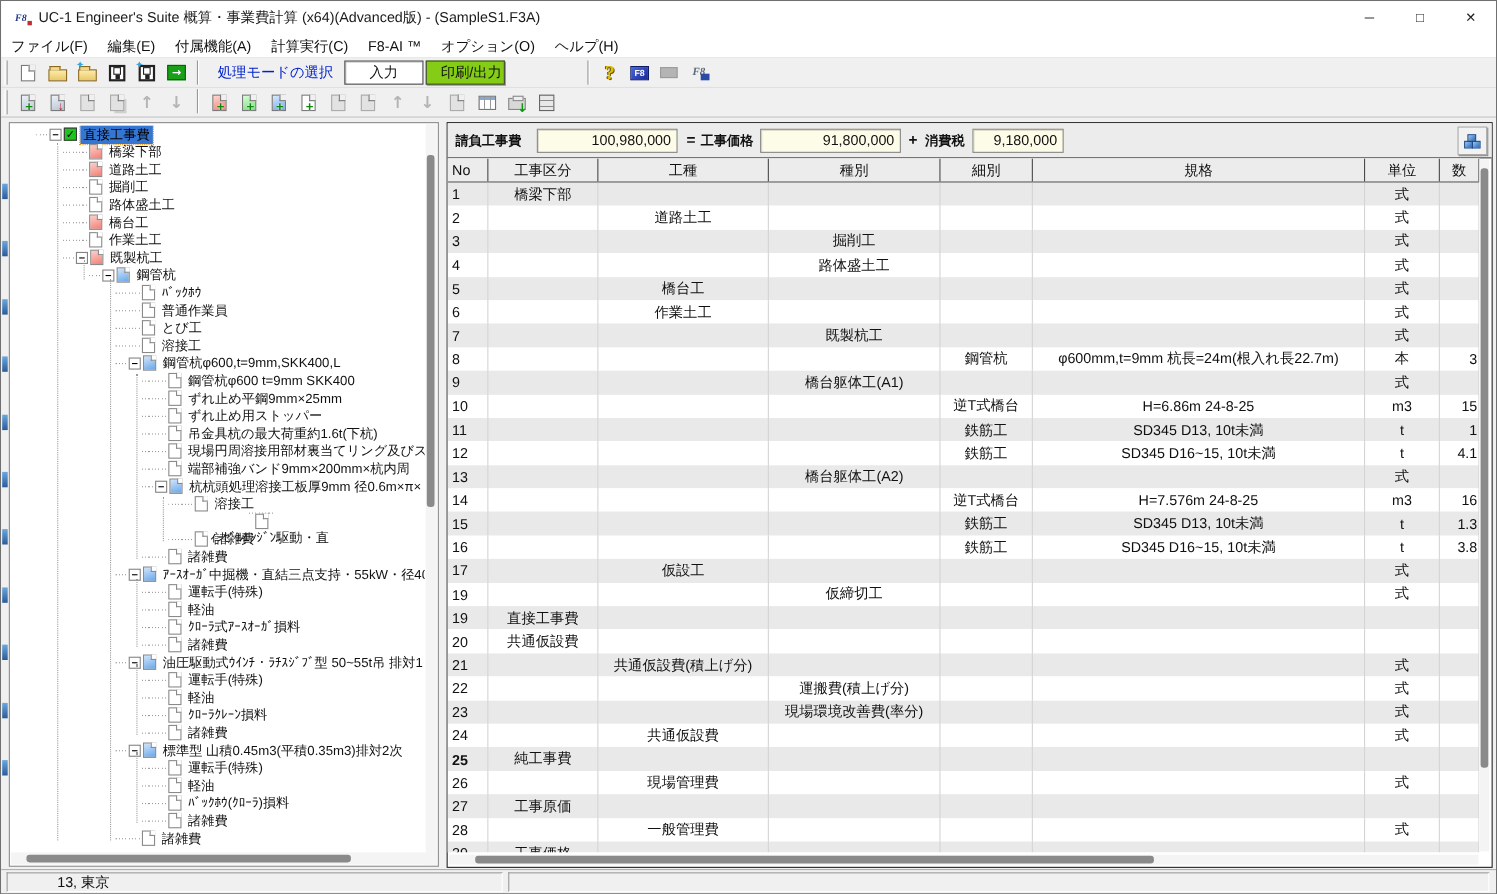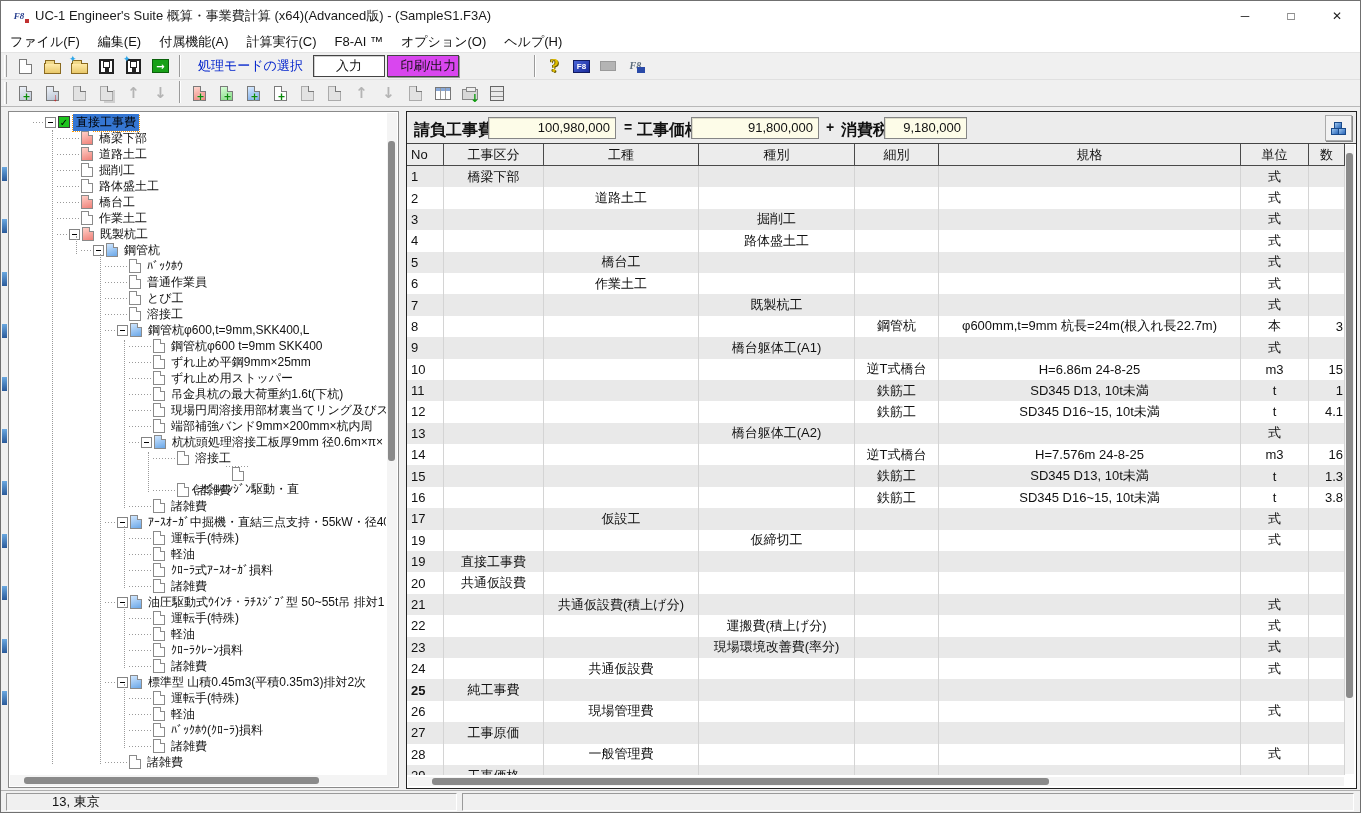--- a/index.html
+++ b/index.html
@@ -67,21 +67,21 @@
   .printex{width:16px;height:11px;background:#d8d8d8;border:1px solid #888;position:relative;margin-top:2px;}
   .printex::before{content:"";position:absolute;top:-3px;left:3px;width:8px;height:3px;background:#eee;border:1px solid #888;}
   .printex::after{content:"\2193";position:absolute;right:-3px;bottom:-5px;color:#0a9a0a;font:bold 11px/1 "DejaVu Sans",sans-serif;}
   .cab{width:14px;height:15px;border:1px solid #666;
     background:repeating-linear-gradient(#e8e8e8 0 4px,#8a8a8a 4px 5px);}
   
   .modelabel{font-size:13px;color:#0022cc;margin:0 10px 0 12px;white-space:nowrap;}
   .modebtn{height:22px;width:72px;font-size:13px;display:flex;align-items:center;justify-content:center;
     border:1px solid #444;}
   .modebtn.on{background:#fff;box-shadow:inset 1px 1px 0 #cfcfcf;}
-  .modebtn.off{background:#d946ef;box-shadow:1px 1px 0 #9a9a9a;margin-left:2px;padding-left:11px;}
+  .modebtn.off{background:#84cc16;box-shadow:1px 1px 0 #9a9a9a;margin-left:2px;padding-left:11px;}
   
   .main{position:absolute;left:0;top:106px;width:1361px;height:683px;background:#f0f0f0;}
   .tree-panel{position:absolute;left:7px;top:4px;width:391px;height:677px;background:#fff;
     border:1px solid #8a8a8a;overflow:hidden;}
   .treebody{position:absolute;left:0;top:2px;right:12px;bottom:14px;overflow:hidden;}
   .trow{height:16px;display:flex;align-items:center;font-size:12px;white-space:nowrap;position:relative;}
   .stub{height:1px;background:repeating-linear-gradient(90deg,#9a9a9a 0 1px,transparent 1px 3px);flex:0 0 auto;}
   .ebox{width:11px;height:11px;border:1px solid #848484;background:#fff;flex:0 0 auto;
     display:flex;align-items:center;justify-content:center;margin-right:2px;}
   .ebox::before{content:"";width:5px;height:1px;background:#000;}
@@ -97,21 +97,21 @@
   .guide{position:absolute;width:0;border-left:1px dotted #9a9a9a;}
   
   .vtrack{position:absolute;top:1px;bottom:1px;right:1px;width:10px;background:#f4f4f4;}
   .htrack{position:absolute;left:1px;right:1px;bottom:1px;height:11px;background:#f4f4f4;}
   .thumb{position:absolute;background:#8a8a8a;border-radius:3px;}
   
   .right-panel{position:absolute;left:405px;top:4px;width:951px;height:678px;background:#fff;
     border:1px solid #222;}
   .summary{position:absolute;left:0;top:0;width:100%;height:32px;background:#ececec;
     border-bottom:1px solid #444;}
-  .slabel{position:absolute;top:8px;font-size:16px;font-weight:bold;white-space:nowrap;}
+  .slabel{position:absolute;top:8px;font-size:12px;font-weight:bold;white-space:nowrap;}
   .sop{position:absolute;top:7px;font-size:14px;font-weight:bold;}
   .sfield{position:absolute;top:5px;height:22px;background:#fdfce8;border:1px solid #858585;
     box-shadow:inset 1px 1px 0 rgba(0,0,0,.12);font-size:13px;text-align:right;
     padding:0 5px;line-height:20px;}
   .cubesbtn{position:absolute;top:3px;left:918px;width:27px;height:26px;background:#f2f2f2;
     border:1px solid #aaa;box-shadow:1px 1px 0 #888;display:flex;align-items:center;justify-content:center;}
   .cubes{position:relative;width:15px;height:13px;}
   .cubes i{position:absolute;width:8px;height:7px;background:linear-gradient(135deg,#9cc6f0,#2a66b8);
     border:1px solid #1a4a8a;}
   .cubes i:nth-child(1){left:3px;top:0;}

